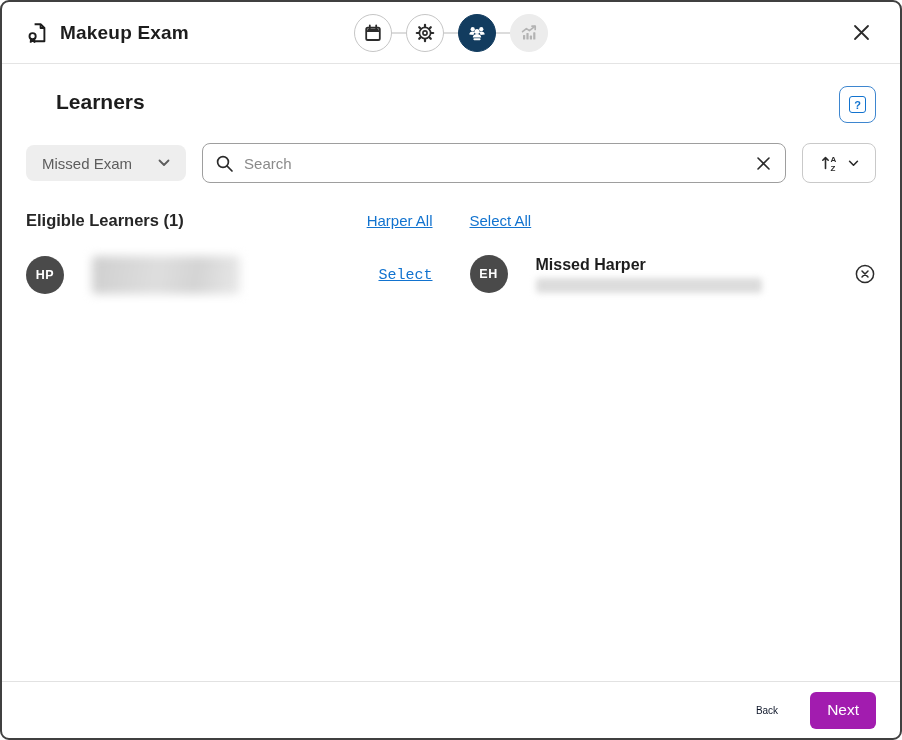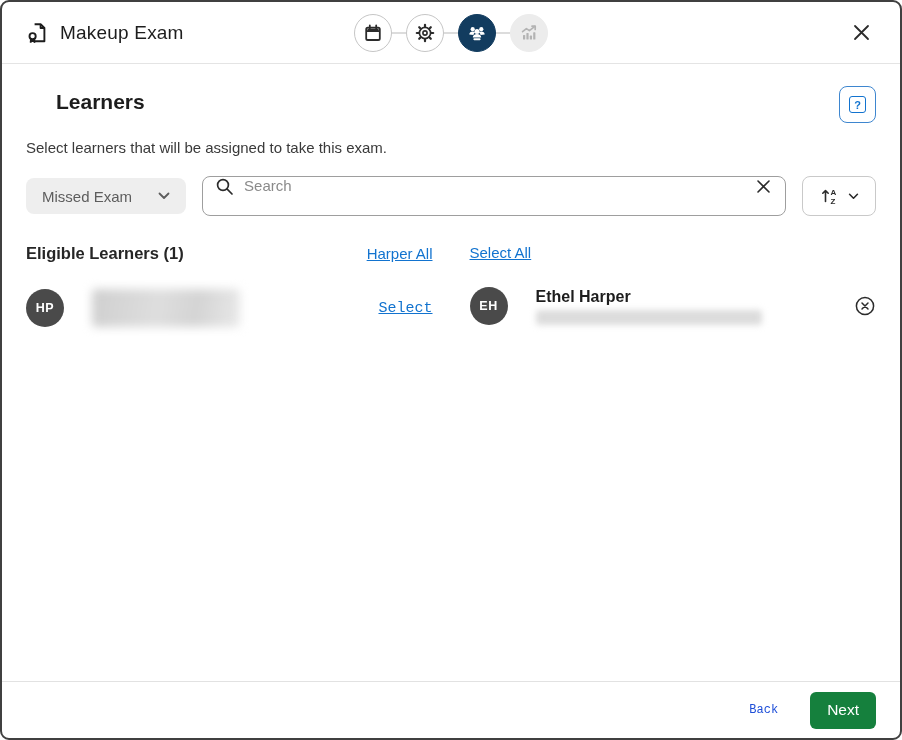--- a/index.html
+++ b/index.html
@@ -20,21 +20,21 @@
 
   
   .header {
     position: relative;
     height: 62px; flex: 0 0 62px;
     display: flex; align-items: center;
     padding: 0 24px;
     border-bottom: 1px solid #e4e4e4;
   }
   .title-wrap { display: flex; align-items: center; gap: 10px; }
-  .title { font-size: 19px; font-weight: 400; color: #1d1d1d; letter-spacing: .2px; }
+  .title { font-size: 19px; font-weight: 700; color: #1d1d1d; letter-spacing: .2px; }
   .stepper {
     position: absolute; left: 50%; top: 50%;
     transform: translate(-50%, -50%);
     display: flex; align-items: center;
   }
   .step {
     width: 38px; height: 38px; border-radius: 50%;
     display: flex; align-items: center; justify-content: center;
     background: #ffffff; border: 1px solid #c6c6c6;
     cursor: pointer;
@@ -68,37 +68,37 @@
   .controls { margin-top: 20px; display: flex; align-items: center; gap: 16px; }
   .filter-pill {
     height: 36px; padding: 0 16px; border: none; border-radius: 8px;
     background: #eeeeee; color: #5d5d5d; font-size: 15px;
     display: flex; align-items: center; gap: 26px; cursor: pointer;
     font-family: inherit; white-space: nowrap;
   }
   .search-box {
     flex: 1 1 auto; height: 40px;
     border: 1px solid #9e9e9e; border-radius: 8px;
-    display: flex; align-items: flex-start; padding: 0 12px; gap: 10px;
+    display: flex; align-items: center; padding: 0 12px; gap: 10px;
     background: #fff;
   }
   .search-box input {
     flex: 1; border: none; outline: none; font-size: 15px;
     font-family: inherit; color: #202020; background: transparent;
   }
   .search-box input::placeholder { color: #8a8a8a; }
   .icon-btn { background: none; border: none; cursor: pointer; display: flex; align-items: center; justify-content: center; padding: 2px; }
   .sort-btn {
     height: 40px; width: 74px; border: 1px solid #c9c9c9; border-radius: 8px;
     background: #fff; display: flex; align-items: center; justify-content: center;
     gap: 8px; cursor: pointer; flex: 0 0 auto;
   }
 
   
-  .columns { margin-top: 28px; display: flex; align-items: flex-start; }
+  .columns { margin-top: 28px; display: flex; align-items: center; }
   .col { flex: 1 1 0; }
   .col-left { padding-right: 26px; }
   .col-right { padding-left: 10px; }
   .col-divider { width: 1px; background: #d9d9d9; flex: 0 0 1px; }
   .col-header { display: flex; align-items: baseline; justify-content: space-between; }
   .col-title { font-size: 16.5px; font-weight: 700; color: #262626; }
   .link { color: #1273cf; font-size: 15px; text-decoration: underline; cursor: pointer; background: none; border: none; font-family: inherit; }
   .learner-row { margin-top: 26px; display: flex; align-items: center; gap: 28px; }
   .avatar {
     width: 38px; height: 38px; border-radius: 50%; flex: 0 0 38px;
@@ -119,23 +119,23 @@
   }
   .row-action { margin-left: auto; font-family: Liberation Mono, monospace; }
   .remove-btn { margin-left: auto; background: none; border: none; cursor: pointer; display: flex; padding: 0; }
 
   
   .footer {
     flex: 0 0 57px; border-top: 1px solid #e2e2e2;
     display: flex; align-items: center; justify-content: flex-end;
     gap: 32px; padding: 0 24px;
   }
-  .back-btn { background: none; border: none; font-family: Liberation Mono, monospace; font-size: 12px; color: #1d4ed8; cursor: pointer; }
+  .back-btn { background: none; border: none; font-family: Liberation Sans, sans-serif; font-size: 10px; color: #0f172a; cursor: pointer; }
   .next-btn {
-    background: #15803d; color: #ffffff; border: none; border-radius: 6px;
+    background: #a21caf; color: #ffffff; border: none; border-radius: 6px;
     font-family: inherit; font-size: 15.5px; font-weight: 400;
     height: 37px; padding: 0 17px; cursor: pointer;
   }
 </style>
 </head>
 <body>
 
 <div class="modal">
 
   <div class="header">
@@ -221,21 +221,20 @@
 
   <div class="content">
 
     <div class="heading-row">
       <h1 class="page-heading">Learners</h1>
       <button class="help-btn">
         <span class="help-glyph">?</span>
       </button>
     </div>
 
-    <p class="description">Select learners that will be assigned to take this exam.</p>
 
     <div class="controls">
       <button class="filter-pill">
         <span>Missed Exam</span>
         <svg width="12" height="8" viewBox="0 0 12 8">
           <path d="M1.5 1.5 L6 6 L10.5 1.5" stroke="#5d5d5d" stroke-width="1.8" fill="none" stroke-linecap="round" stroke-linejoin="round"></path>
         </svg>
       </button>
 
       <div class="search-box">
@@ -283,21 +282,21 @@
 
       <div class="col-divider"></div>
 
       <div class="col col-right">
         <div class="col-header">
           <button class="link">Select All</button>
         </div>
         <div class="learner-row">
           <span class="avatar">EH</span>
           <span class="name-stack">
-            <span class="learner-name">Ethel Harper</span>
+            <span class="learner-name">Missed Harper</span>
             <span class="redacted-line"></span>
           </span>
           <button class="remove-btn">
             <svg width="22" height="22" viewBox="0 0 22 22" fill="none">
               <circle cx="11" cy="11" r="8.6" stroke="#2b2b2b" stroke-width="1.5"></circle>
               <path d="M8 8 L14 14 M14 8 L8 14" stroke="#2b2b2b" stroke-width="1.5" stroke-linecap="round"></path>
             </svg>
           </button>
         </div>
       </div>

